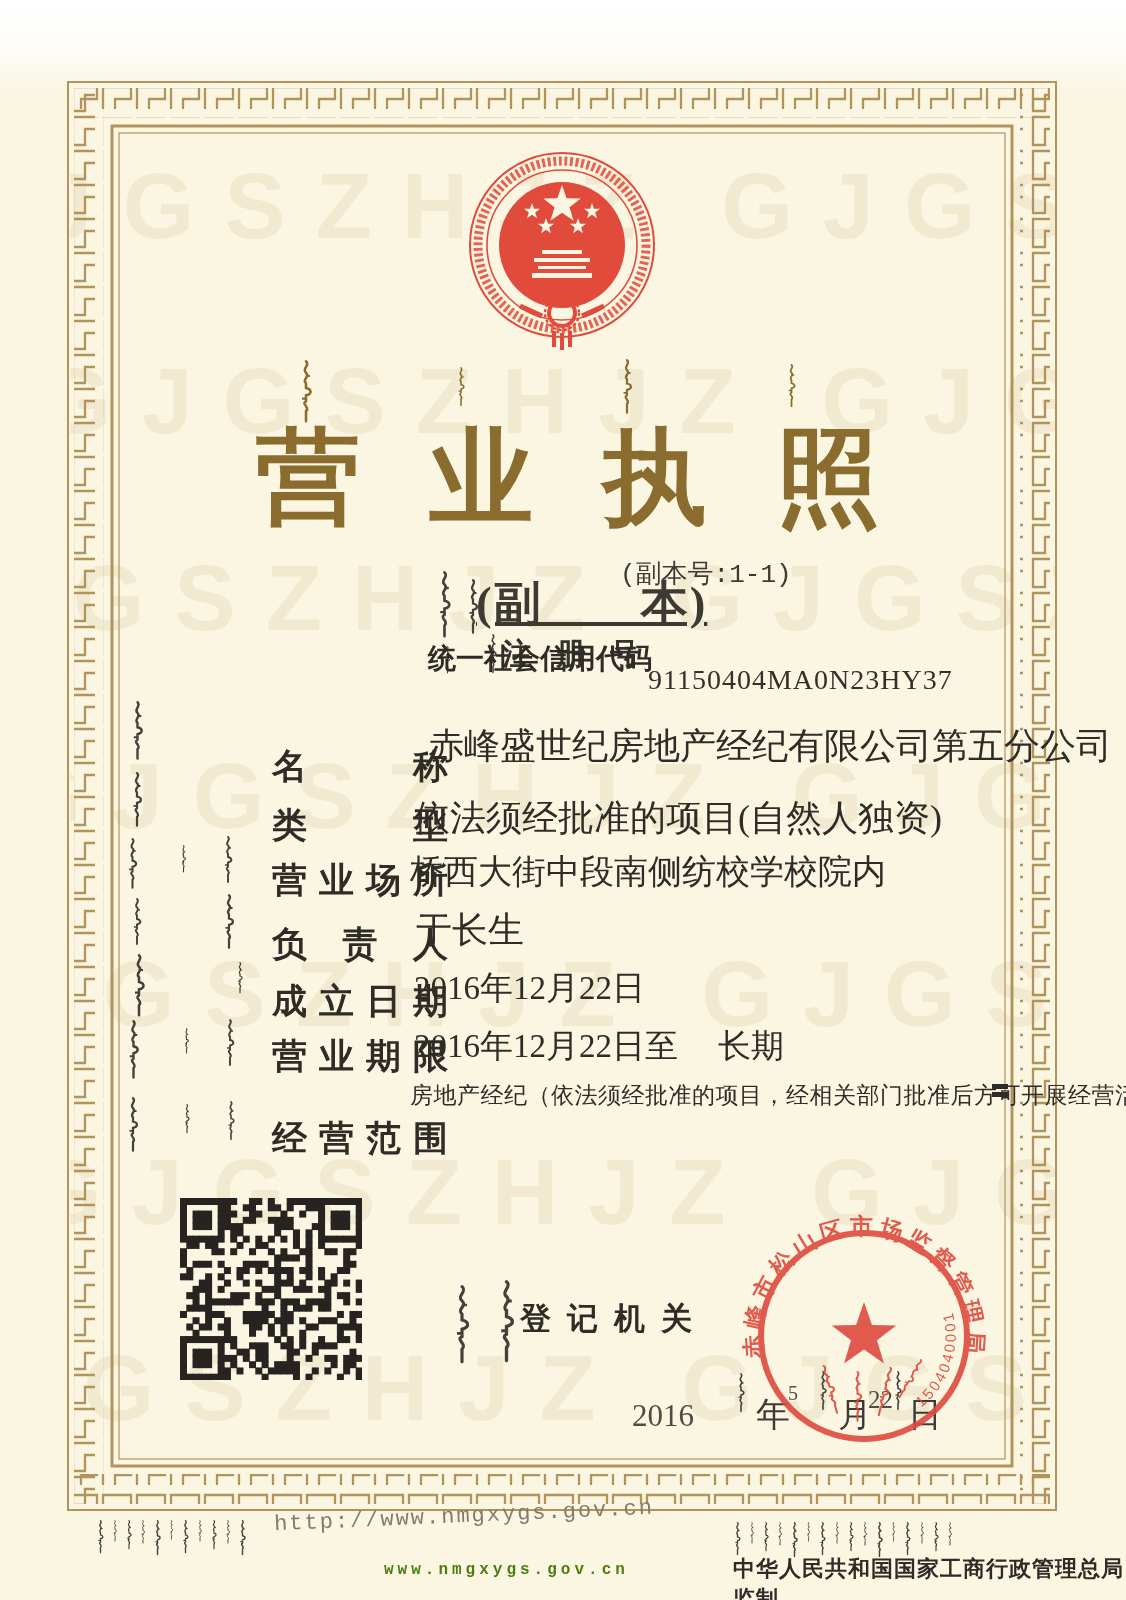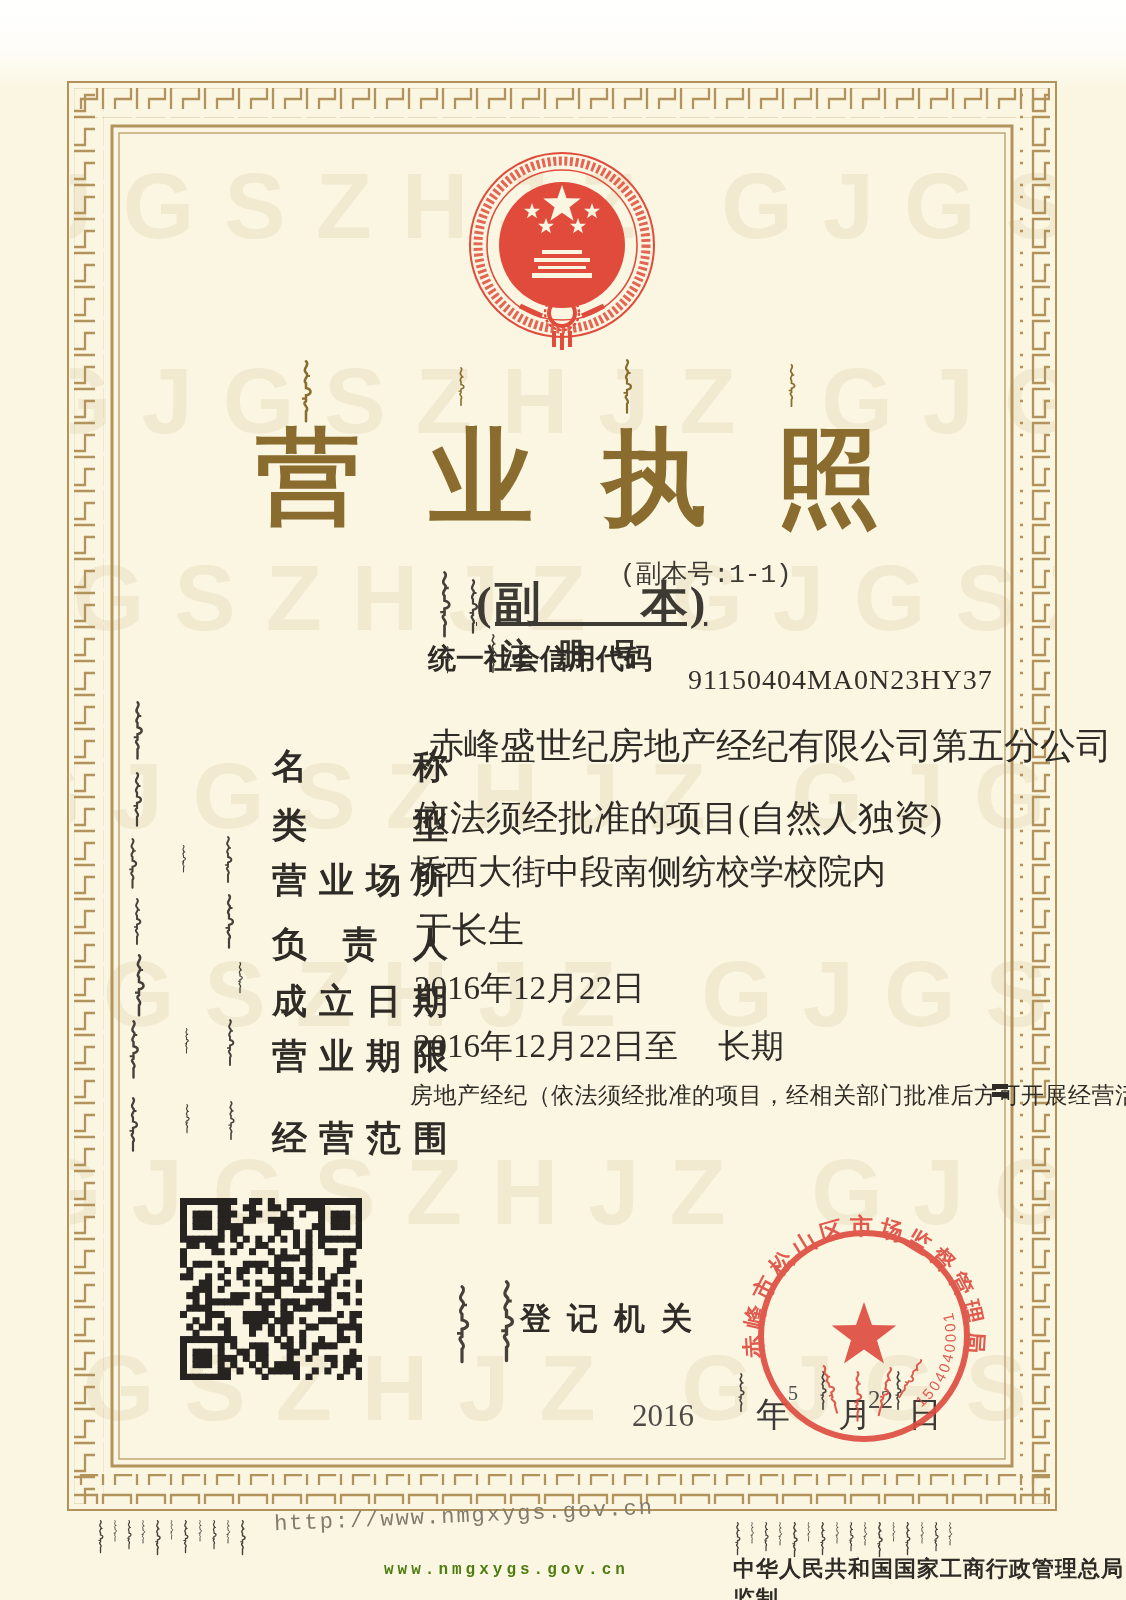--- a/index.html
+++ b/index.html
@@ -13,21 +13,21 @@
       font-weight:bold;font-size:92px;letter-spacing:30px;color:rgba(189,152,95,0.13);}
   .border-svg{left:66px;top:80px;z-index:2;}
   .content{left:0;top:0;width:1126px;height:1600px;z-index:3;}
   .title-row{left:256px;top:420px;width:624px;display:flex;justify-content:space-between;
       font-family:"Liberation Sans","DejaVu Sans",sans-serif;font-weight:900;
       font-size:104px;line-height:1.1;color:#8a6c2e;}
   .copy-label{left:476px;top:572px;font-size:47px;font-weight:600;letter-spacing:2px;color:#3d3a33;text-decoration:underline;}
   .copy-number{left:620px;top:556px;font-size:26px;color:#3d3a33;font-family:Liberation Mono, monospace;}
   .reg-label{left:502px;top:634px;font-size:30px;font-weight:600;letter-spacing:24px;color:#35322c;}
   .credit-label{left:428px;top:640px;font-size:28px;font-weight:700;color:#2f2c27;}
-  .credit-code{left:648px;top:664px;font-size:28px;letter-spacing:1px;color:#33302b;margin-left:40px;}
+  .credit-code{left:648px;top:664px;font-size:28px;letter-spacing:1px;color:#33302b;}
   .field-label{position:absolute;left:272px;width:176px;display:flex;justify-content:space-between;
       font-size:35px;font-weight:600;color:#2f2c27;}
   .field-value{position:absolute;font-size:34px;font-weight:500;color:#2f2c27;white-space:nowrap;}
   .scope-value{font-size:23px;letter-spacing:0.5px;}
   .scope-mark span{display:block;width:16px;height:5px;background:#2f2c28;margin-bottom:3px;}
   .registrar-label{left:520px;top:1298px;font-size:31px;font-weight:600;letter-spacing:16px;color:#2f2c27;}
   .date-part{position:absolute;color:#4f4c48;}
   .footer-sys{left:95px;top:1554px;font-family:"Liberation Sans","DejaVu Sans",sans-serif;
       font-weight:bold;font-size:23px;color:#2e2b26;}
   .footer-url{left:384px;top:1561px;font-family:"Liberation Mono","DejaVu Sans Mono",monospace;

